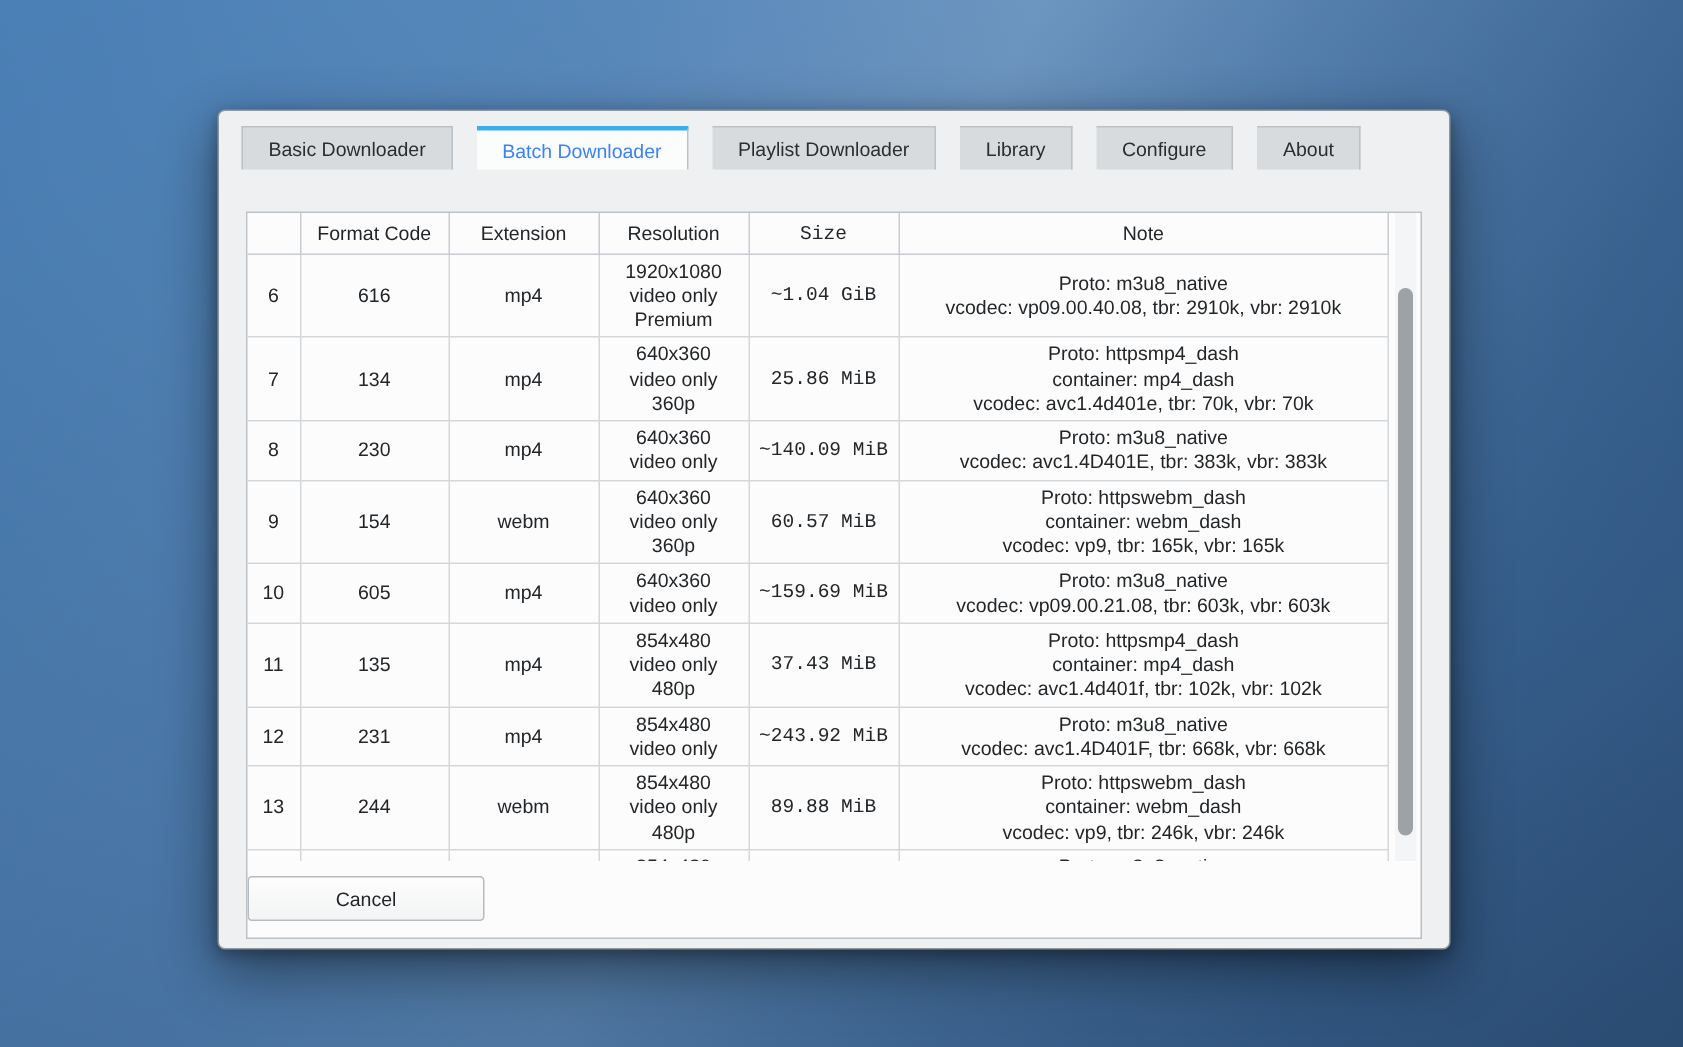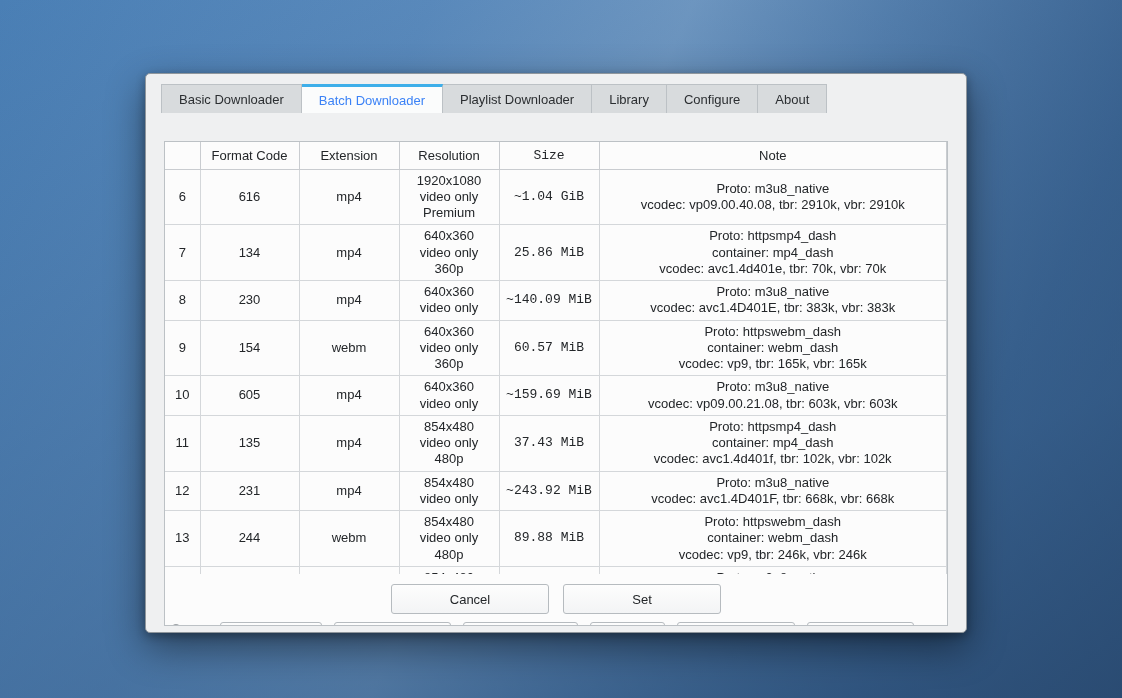--- a/index.html
+++ b/index.html
@@ -28,38 +28,38 @@
     padding:0 10px;
   }
   .titlebar .tbtn { width:20px; height:20px; display:flex; align-items:center; justify-content:center; cursor:default; }
   .title-text {
     position:absolute; left:0; right:0; text-align:center;
     font-size:13px; color:#2b2e31;
   }
   .tb-right { margin-left:auto; }
 
   
-  .tabbar { display:flex; margin:10px 0 0 15px; height:29px; align-items:flex-end; }
+  .tabbar { display:flex; margin:10px 0 0 15px; height:29px; align-items:flex-end;gap:16px; }
   .tab {
     height:29px; padding:0 17px; display:flex; align-items:center;
     font-size:13px; color:#2b2e31; background:#d8dbdd;
     border:1px solid #bcc1c5; border-left-width:0; border-bottom:none; cursor:default;
   }
   .tab:first-child { border-left-width:1px; }
   .tab.active {
     background:#fbfcfc; border-top:3px solid #3daee9; padding-top:0; color:#3b82f6;
   }
 
   
   .content {
     position:absolute; left:18px; right:18px; top:67px; bottom:6px;
     background:#fcfcfc; border:1px solid #bcc1c5; overflow:hidden;
   }
 
-  .table-area { display:flex; height:432px;flex-direction:column; }
+  .table-area { display:flex; height:432px; }
   .table-scroll { flex:1; overflow:hidden; }
   table { width:100%; border-collapse:collapse; table-layout:fixed; font-size:13px; color:#232629; }
   th {
     font-weight:normal; height:27px; text-align:center;
     border-bottom:1px solid #c9ccd0; border-right:1px solid #c9ccd0;
     background:#fcfcfc; padding:0 4px; cursor:default;
   }
   td {
     text-align:center; vertical-align:middle; padding:3px 6px;
     border-bottom:1px solid #d4d7da; border-right:1px solid #d4d7da;
@@ -73,21 +73,21 @@
   tr.partial td { vertical-align:top; }
 
   
   .scrollbar { width:14px; margin:0 3px 0 4px; position:relative; background:#f4f5f6; }
   .scroll-thumb {
     position:absolute; left:2px; width:10px; top:50px; height:365px;
     background:#9da2a6; border-radius:5px;
   }
 
   
-  .dialog-buttons { display:flex; justify-content:center; gap:14px; margin-top:10px; }
+  .dialog-buttons { display:flex; justify-content:center; gap:14px; margin-top:10px;flex-direction:column; }
   .btn {
     width:158px; height:30px; font-family:"Liberation Sans", sans-serif; font-size:13px; color:#232629;
     background:linear-gradient(#fdfdfd,#f3f4f5); border:1px solid #b6bbbf; border-radius:3px; cursor:default;
   }
 
   
   .clipped-row { display:flex; gap:12px; margin:8px 0 0 55px; }
   .clipped-btn {
     height:26px; background:linear-gradient(#fdfdfd,#f3f4f5);
     border:1px solid #b6bbbf; border-radius:3px;

